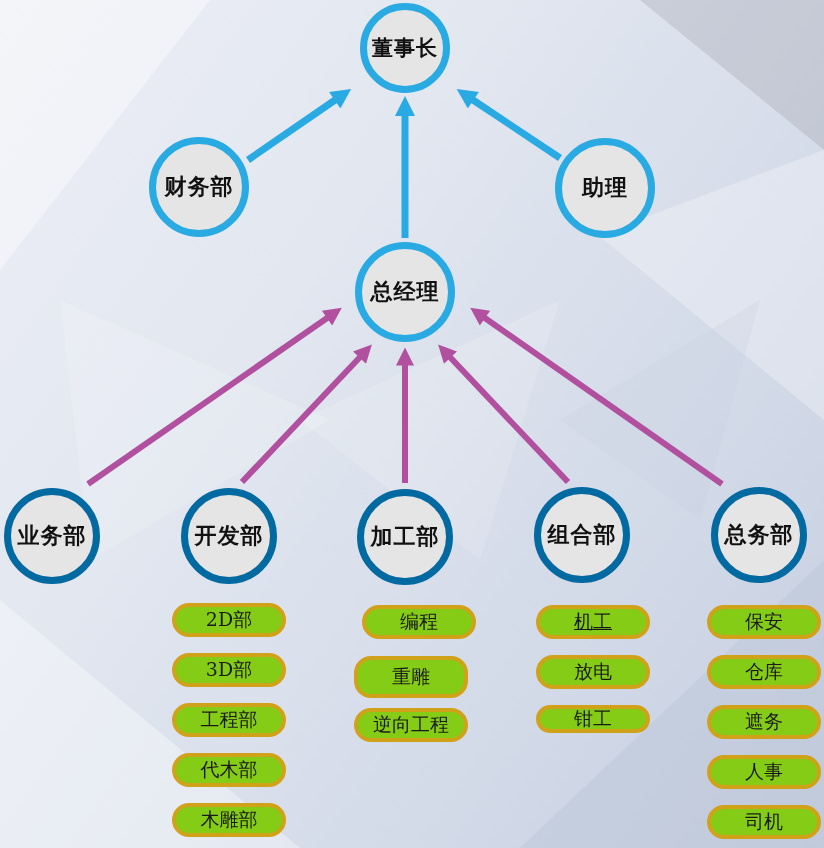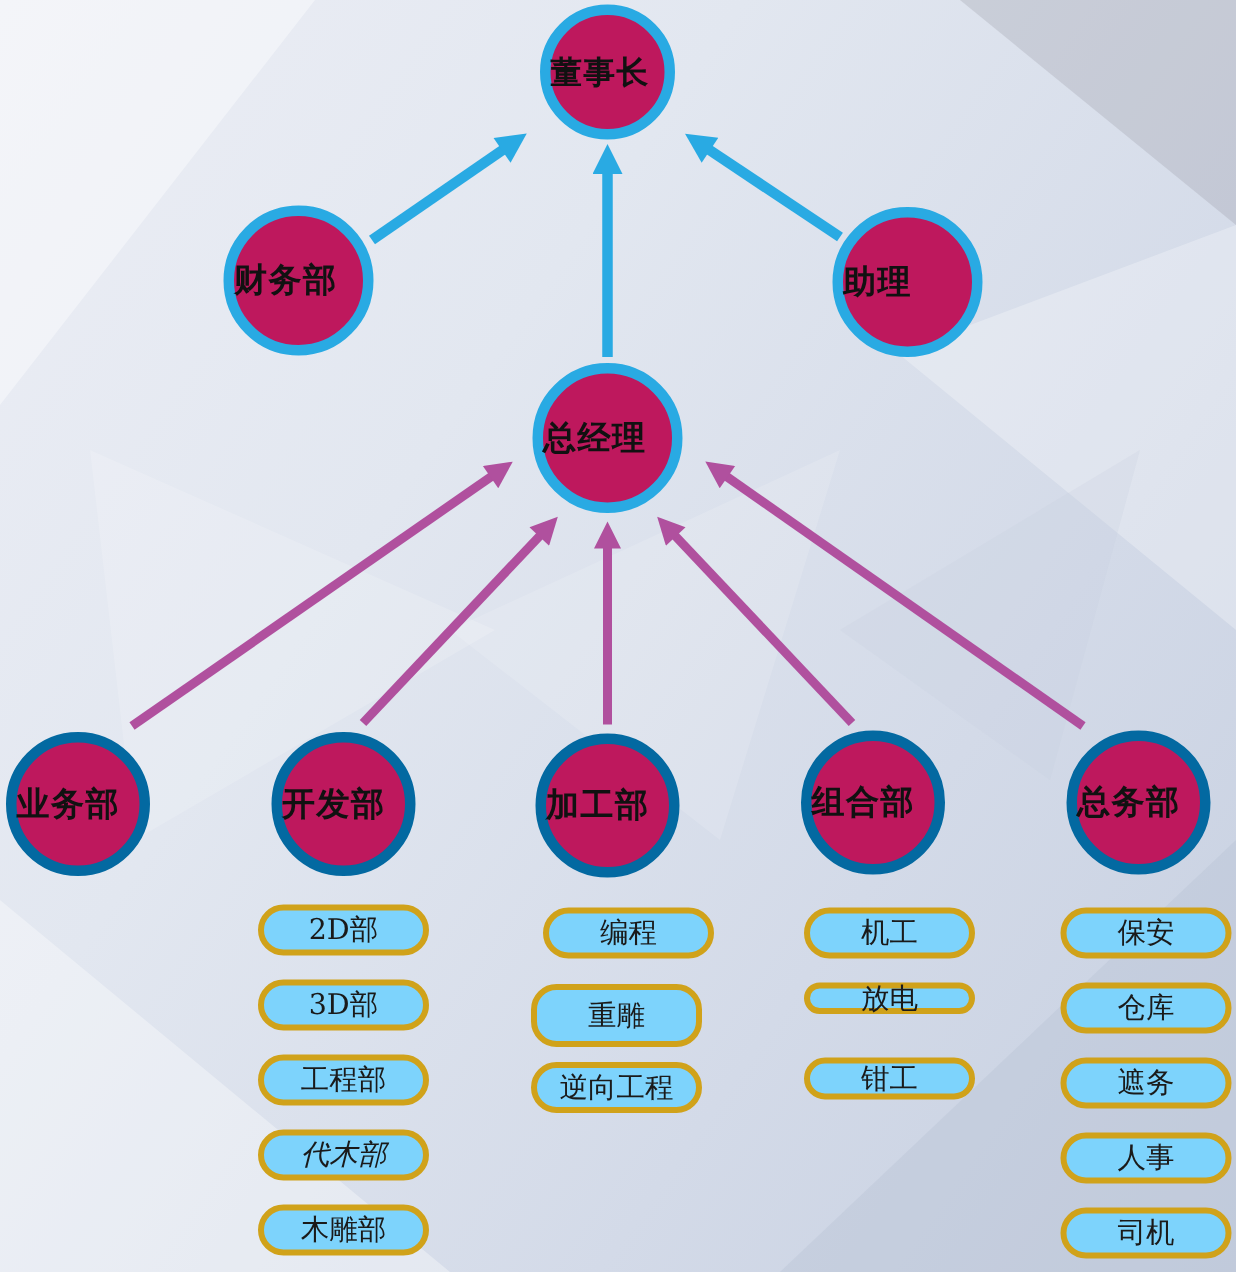--- a/index.html
+++ b/index.html
@@ -3,28 +3,28 @@
 <meta charset="utf-8">
 <style>
   html,body{margin:0;padding:0;}
   body{
     width:824px;height:848px;position:relative;overflow:hidden;
     background:linear-gradient(125deg,#eceef5 0%,#e2e7f0 35%,#d3dae8 70%,#c6cfe0 100%);
     font-family:"DejaVu Sans","Liberation Sans",sans-serif;
   }
   svg.layer{position:absolute;left:0;top:0;pointer-events:none;}
   .circle{
-    position:absolute;border-radius:50%;background:#be185d;box-sizing:border-box;
-    display:flex;align-items:center;
+    position:absolute;border-radius:50%;background:#e5e5e5;box-sizing:border-box;
+    display:flex;align-items:center;justify-content:center;
     font-weight:bold;color:#111;font-size:22px;letter-spacing:1px;
   }
   .cyan{border:7px solid #29aae3;}
   .magenta{border:7px solid #0369a1;}
   .pill{
-    position:absolute;background:#7dd3fc;box-sizing:border-box;
+    position:absolute;background:#84cc16;box-sizing:border-box;
     border:4px solid #d0a21a;border-radius:17px;
     display:flex;align-items:center;justify-content:center;
     font-size:19px;color:#1a1a1a;
     font-family:"DejaVu Serif","Liberation Serif",serif;
   }
   .arrow-line-cyan{stroke:#29aae3;stroke-width:7;}
   .arrow-line-magenta{stroke:#b0509e;stroke-width:6;}
 </style>
 </head>
 <body>
@@ -93,41 +93,41 @@
 
 <div class="pill" style="left:172px;top:603px;width:114px;height:34px;">
   <span>2D部</span>
 </div>
 <div class="pill" style="left:172px;top:653px;width:114px;height:34px;">
   <span>3D部</span>
 </div>
 <div class="pill" style="left:172px;top:703px;width:114px;height:34px;">
   <span>工程部</span>
 </div>
-<div class="pill" style="left:172px;top:753px;width:114px;height:34px;font-style:italic;">
+<div class="pill" style="left:172px;top:753px;width:114px;height:34px;">
   <span>代木部</span>
 </div>
 <div class="pill" style="left:172px;top:803px;width:114px;height:34px;">
   <span>木雕部</span>
 </div>
 
 <div class="pill" style="left:362px;top:605px;width:114px;height:34px;">
   <span>编程</span>
 </div>
 <div class="pill" style="left:354px;top:656px;width:114px;height:42px;">
   <span>重雕</span>
 </div>
 <div class="pill" style="left:354px;top:708px;width:114px;height:34px;">
   <span>逆向工程</span>
 </div>
 
-<div class="pill" style="left:536px;top:605px;width:114px;height:34px;">
+<div class="pill" style="left:536px;top:605px;width:114px;height:34px;text-decoration:underline;">
   <span>机工</span>
 </div>
-<div class="pill" style="left:536px;top:655px;width:114px;height:21px;text-align:center;">
+<div class="pill" style="left:536px;top:655px;width:114px;height:34px;text-align:center;">
   <span>放电</span>
 </div>
 <div class="pill" style="left:536px;top:705px;width:114px;height:28px;">
   <span>钳工</span>
 </div>
 
 <div class="pill" style="left:707px;top:605px;width:114px;height:34px;">
   <span>保安</span>
 </div>
 <div class="pill" style="left:707px;top:655px;width:114px;height:34px;">

